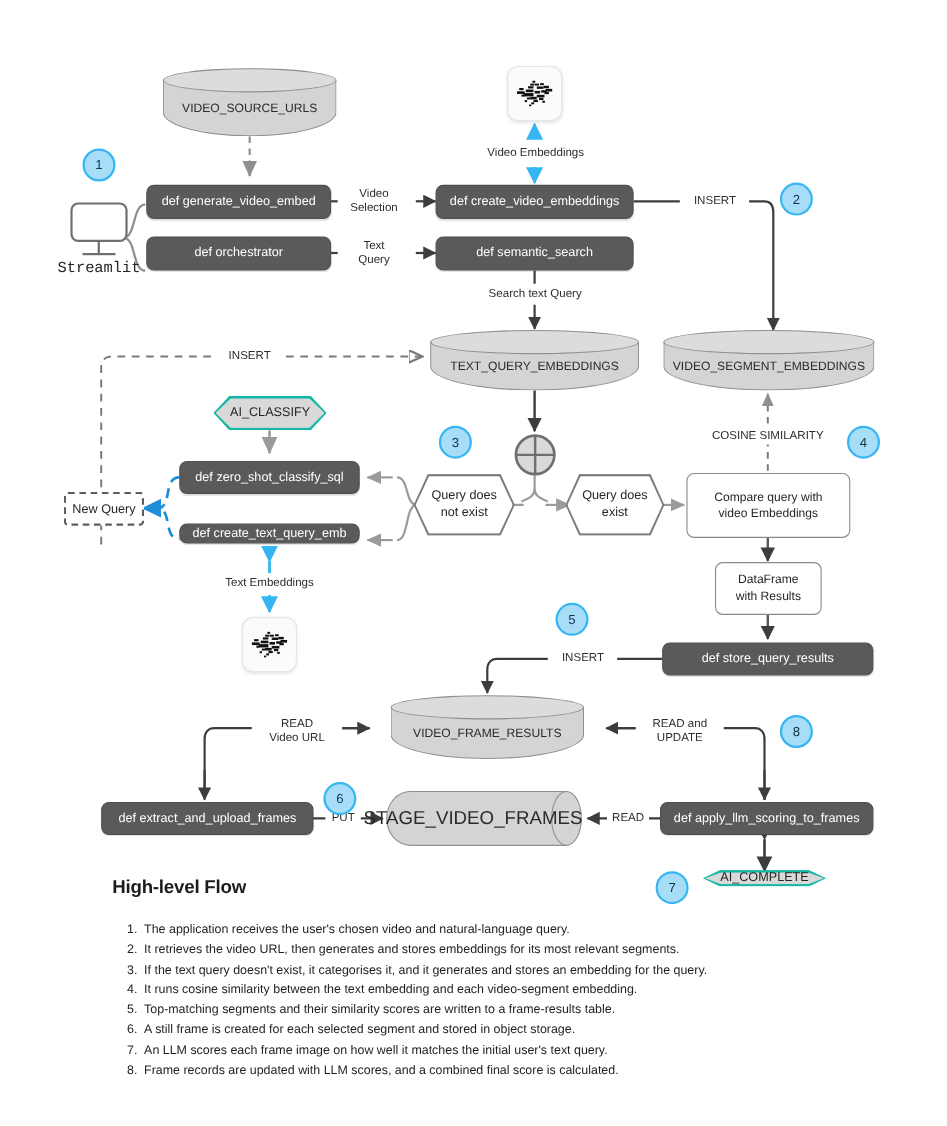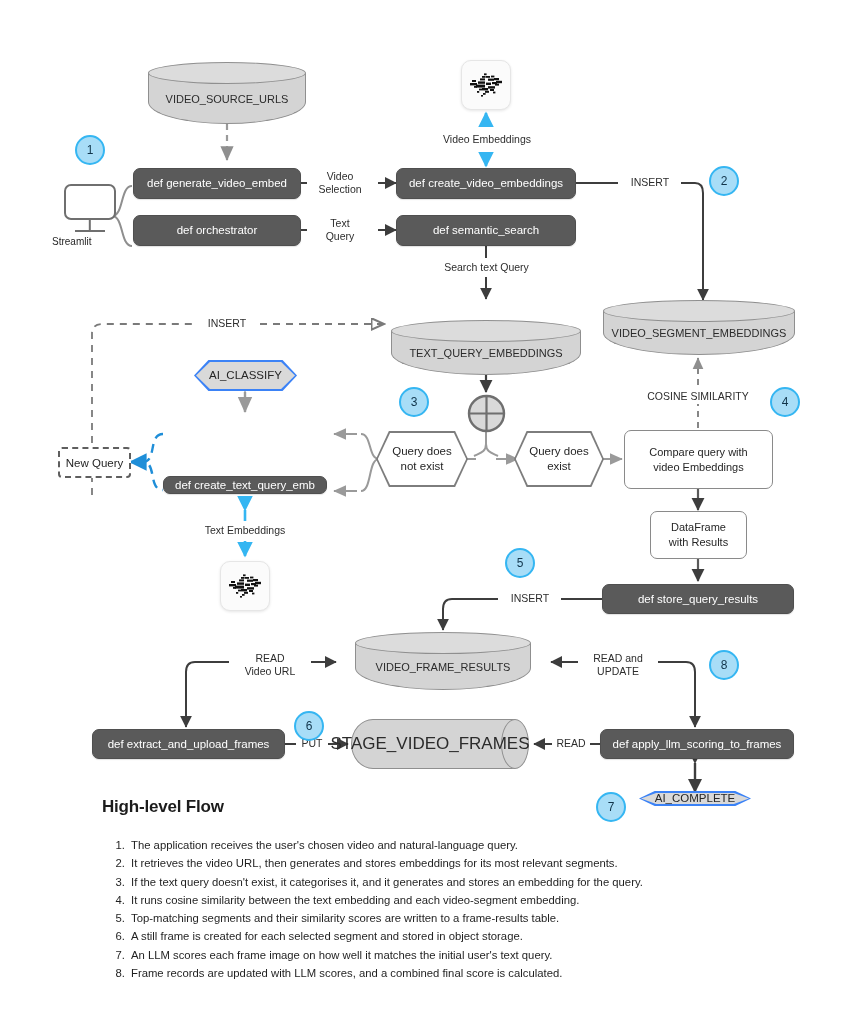--- a/index.html
+++ b/index.html
@@ -102,21 +102,21 @@
   }
 
   
   .hex {
     position: absolute;
     display: flex; align-items: center; justify-content: center;
     font-size: 11.5px; text-align: center; line-height: 1.3;
     clip-path: polygon(14% 0, 86% 0, 100% 50%, 86% 100%, 14% 100%, 0 50%);
     color: #262626;
   }
-  .hex.gray { background: #3b82f6; }
+  .hex.gray { background: #14b8a6; }
   .hex.gray .inner {
     position: absolute; inset: 2px;
     background: #d9d9d9;
     clip-path: polygon(14% 0, 86% 0, 100% 50%, 86% 100%, 14% 100%, 0 50%);
   }
   .hex.white { background: #7d7d7d; }
   .hex.white .inner {
     position: absolute; inset: 1.8px;
     background: #ffffff;
     clip-path: polygon(14% 0, 86% 0, 100% 50%, 86% 100%, 14% 100%, 0 50%);
@@ -163,21 +163,21 @@
   }
   .monitor .stand {
     position: absolute; left: 50%; top: 36px; width: 2.4px; height: 10px;
     background: #6f6f6f; transform: translateX(-50%);
   }
   .monitor .base {
     position: absolute; left: 50%; top: 46px; width: 30px; height: 2.4px;
     background: #6f6f6f; transform: translateX(-50%);
   }
   .caption {
-    position: absolute; font-size: 10px; color: #262626; 
+    position: absolute; font-size: 14px; color: #262626; text-align: center; font-family: Liberation Mono, monospace;
   }
 
   
   .heading {
     position: absolute;
     font-size: 17px; font-weight: bold; color: #1c1c1c;
     letter-spacing: -0.2px;
   }
   .flowlist {
     position: absolute;
@@ -327,39 +327,40 @@
   <div class="node fnbox" style="left:396px; top:215px; width:180px; height:31px;">def semantic_search</div>
 
   <div class="elabel" style="left:307px; top:170px; width:66px;">Video
 Selection</div>
   <div class="elabel" style="left:307px; top:217px; width:66px;">Text
 Query</div>
   <div class="elabel" style="left:428px; top:133px; width:118px;">Video Embeddings</div>
   <div class="elabel" style="left:619px; top:176px; width:62px;">INSERT</div>
   <div class="elabel" style="left:425px; top:261px; width:123px;">Search text Query</div>
 
-  <div class="cyl" style="left:391px; top:300px; width:190px; height:55px;margin-top:20px;">
+  <div class="cyl" style="left:391px; top:300px; width:190px; height:55px;">
     <div class="body"></div>
     <div class="top"></div>
     <div class="lbl">TEXT_QUERY_EMBEDDINGS</div>
   </div>
 
   <div class="cyl" style="left:603px; top:300px; width:192px; height:55px;">
     <div class="body"></div>
     <div class="top"></div>
     <div class="lbl">VIDEO_SEGMENT_EMBEDDINGS</div>
   </div>
 
   <div class="elabel" style="left:196px; top:317px; width:62px;">INSERT</div>
 
   <div class="hex gray" style="left:194px; top:360px; width:103px; height:31px;">
     <div class="inner"></div>
     <span class="htxt">AI_CLASSIFY</span>
   </div>
 
+  <div class="node fnbox" style="left:163px; top:419px; width:164px; height:30px;">def zero_shot_classify_sql</div>
   <div class="node fnbox" style="left:163px; top:476px; width:164px; height:18px;">def create_text_query_emb</div>
 
   <div class="node dashbox" style="left:58px; top:447px; width:73px; height:31px;">New Query</div>
 
   <div class="elabel" style="left:189px; top:524px; width:112px;">Text Embeddings</div>
   <div class="embcard" style="left:220px; top:561px; width:50px; height:50px;">
     <svg width="34" height="26" viewBox="0 0 34 26">
       <g fill="#111">
         <rect x="1" y="11" width="7" height="2.4"></rect>
           <rect x="3" y="8" width="4" height="2"></rect>

